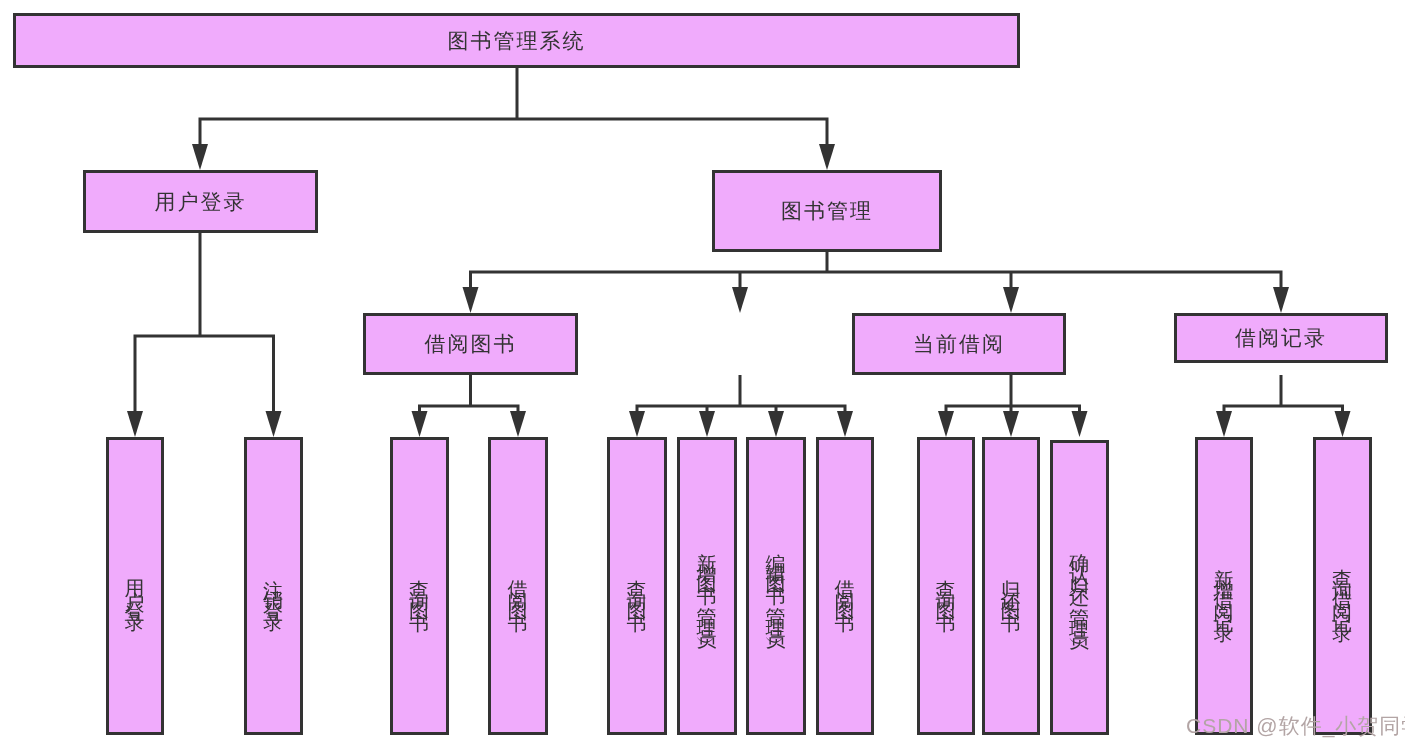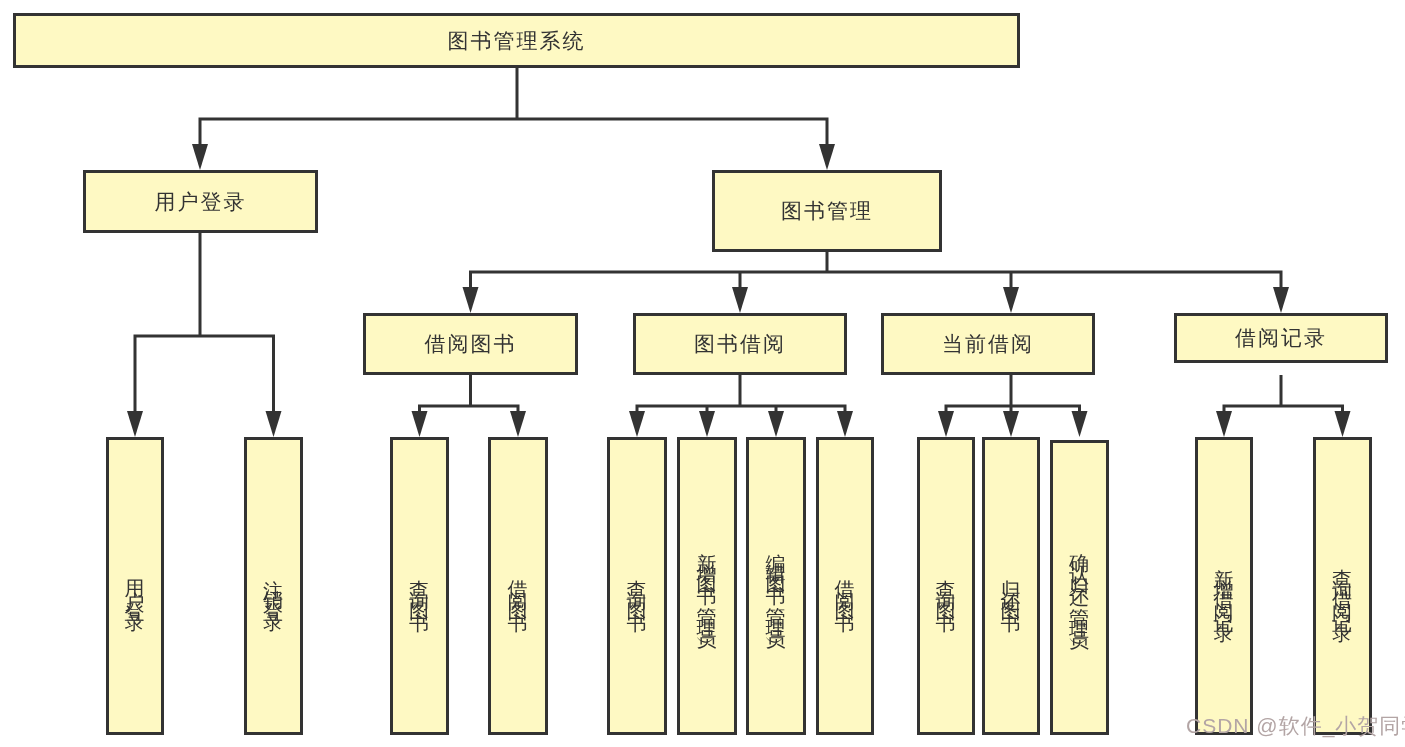--- a/index.html
+++ b/index.html
@@ -7,21 +7,21 @@
     position:relative;
     width:1405px;height:747px;
     background:#ffffff;
     font-family:"Liberation Sans","DejaVu Sans",sans-serif;
     overflow:hidden;
   }
   #wires{position:absolute;left:0;top:0;width:1405px;height:747px;}
   .box{
     position:absolute;
     box-sizing:border-box;
-    background:#fef9c3;
+    background:#f0abfc;
     border:3px solid #333333;
     display:flex;align-items:center;justify-content:center;
     color:#333333;
   }
   .h{font-size:21px;letter-spacing:2px;white-space:nowrap;}
   .v{font-size:20px;}
   .vt{
     writing-mode:vertical-rl;
     text-orientation:mixed;
     letter-spacing:11px;
@@ -100,22 +100,21 @@
       <polygon points="1334.5,411 1350.5,411 1342.5,437"></polygon>
     </g>
   </svg>
 
   <div class="box h" style="left:13px;top:13px;width:1007px;height:55px;">图书管理系统</div>
 
   <div class="box h" style="left:83px;top:170px;width:235px;height:63px;">用户登录</div>
   <div class="box h" style="left:712px;top:170px;width:230px;height:82px;">图书管理</div>
 
   <div class="box h" style="left:363px;top:313px;width:215px;height:62px;">借阅图书</div>
-  <div class="box h" style="left:633px;top:313px;width:214px;height:62px;">图书借阅</div>
-  <div class="box h" style="left:881px;top:313px;width:214px;height:62px;">当前借阅</div>
+  <div class="box h" style="left:852px;top:313px;width:214px;height:62px;">当前借阅</div>
   <div class="box h" style="left:1174px;top:313px;width:214px;height:50px;">借阅记录</div>
 
   <div class="box v" style="left:106px;top:437px;width:58px;height:298px;">
     <span class="vt">用户登录</span>
   </div>
   <div class="box v" style="left:244px;top:437px;width:59px;height:298px;">
     <span class="vt">注销登录</span>
   </div>
 
   <div class="box v" style="left:390px;top:437px;width:59px;height:298px;">

